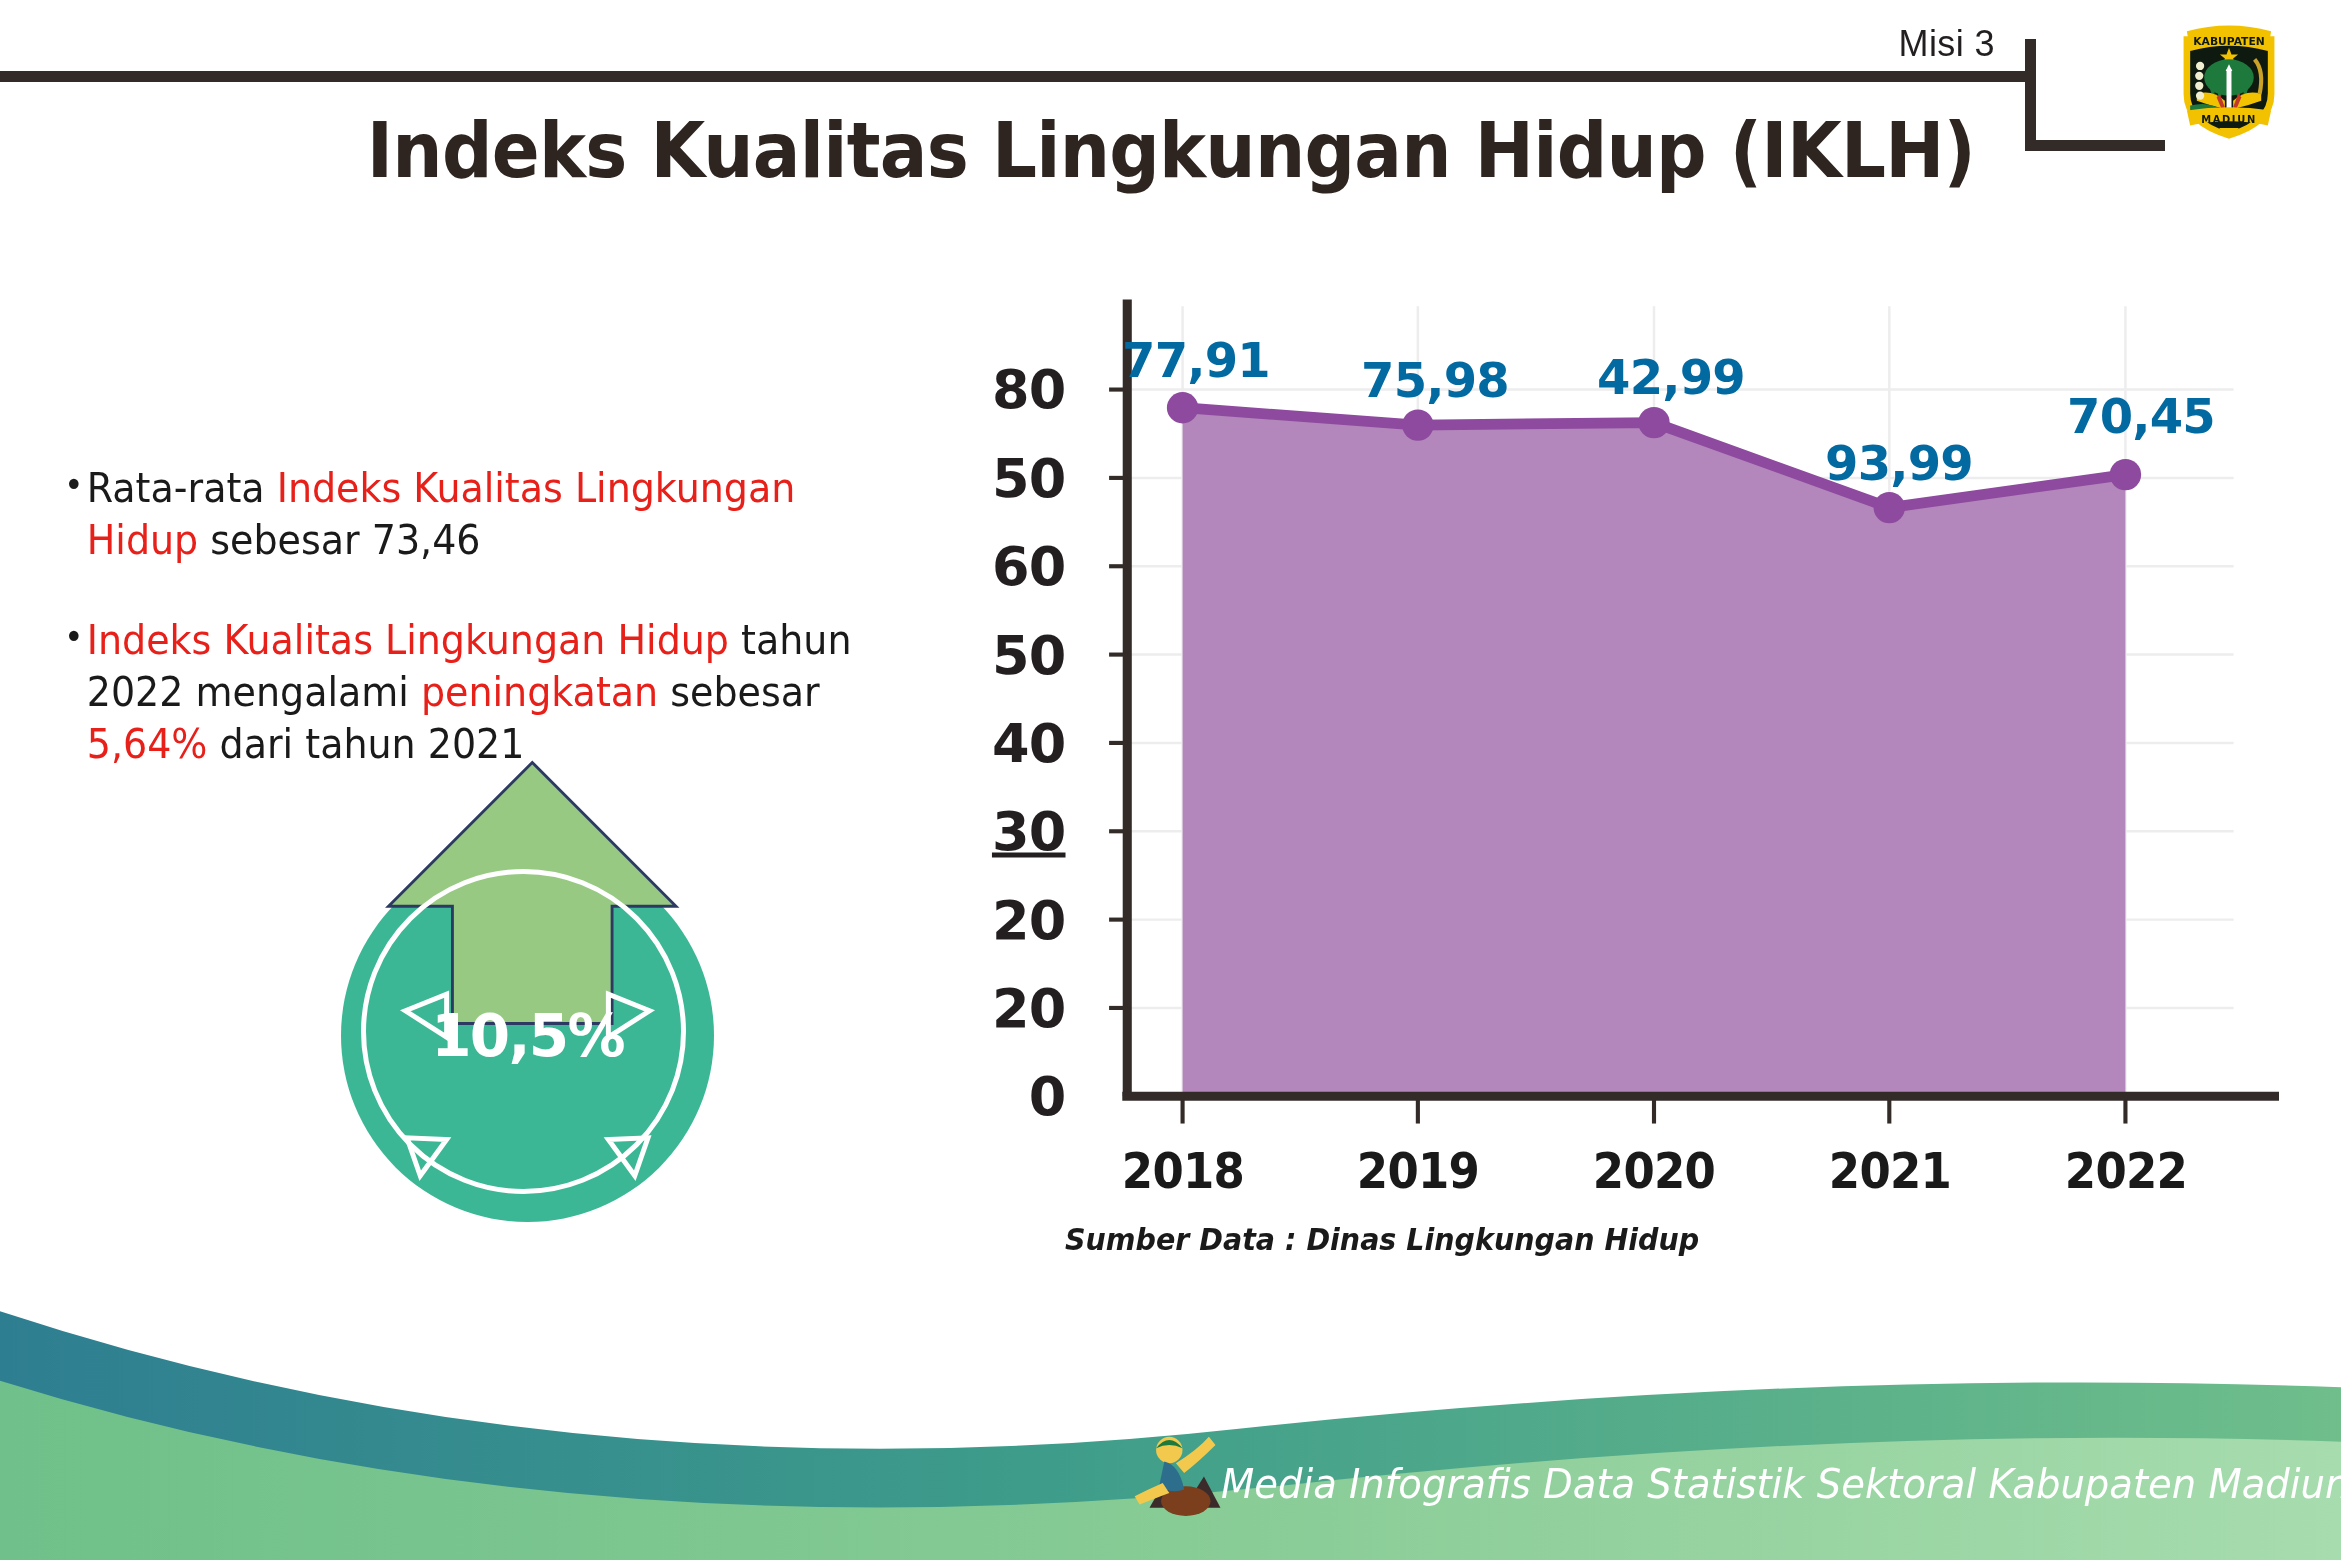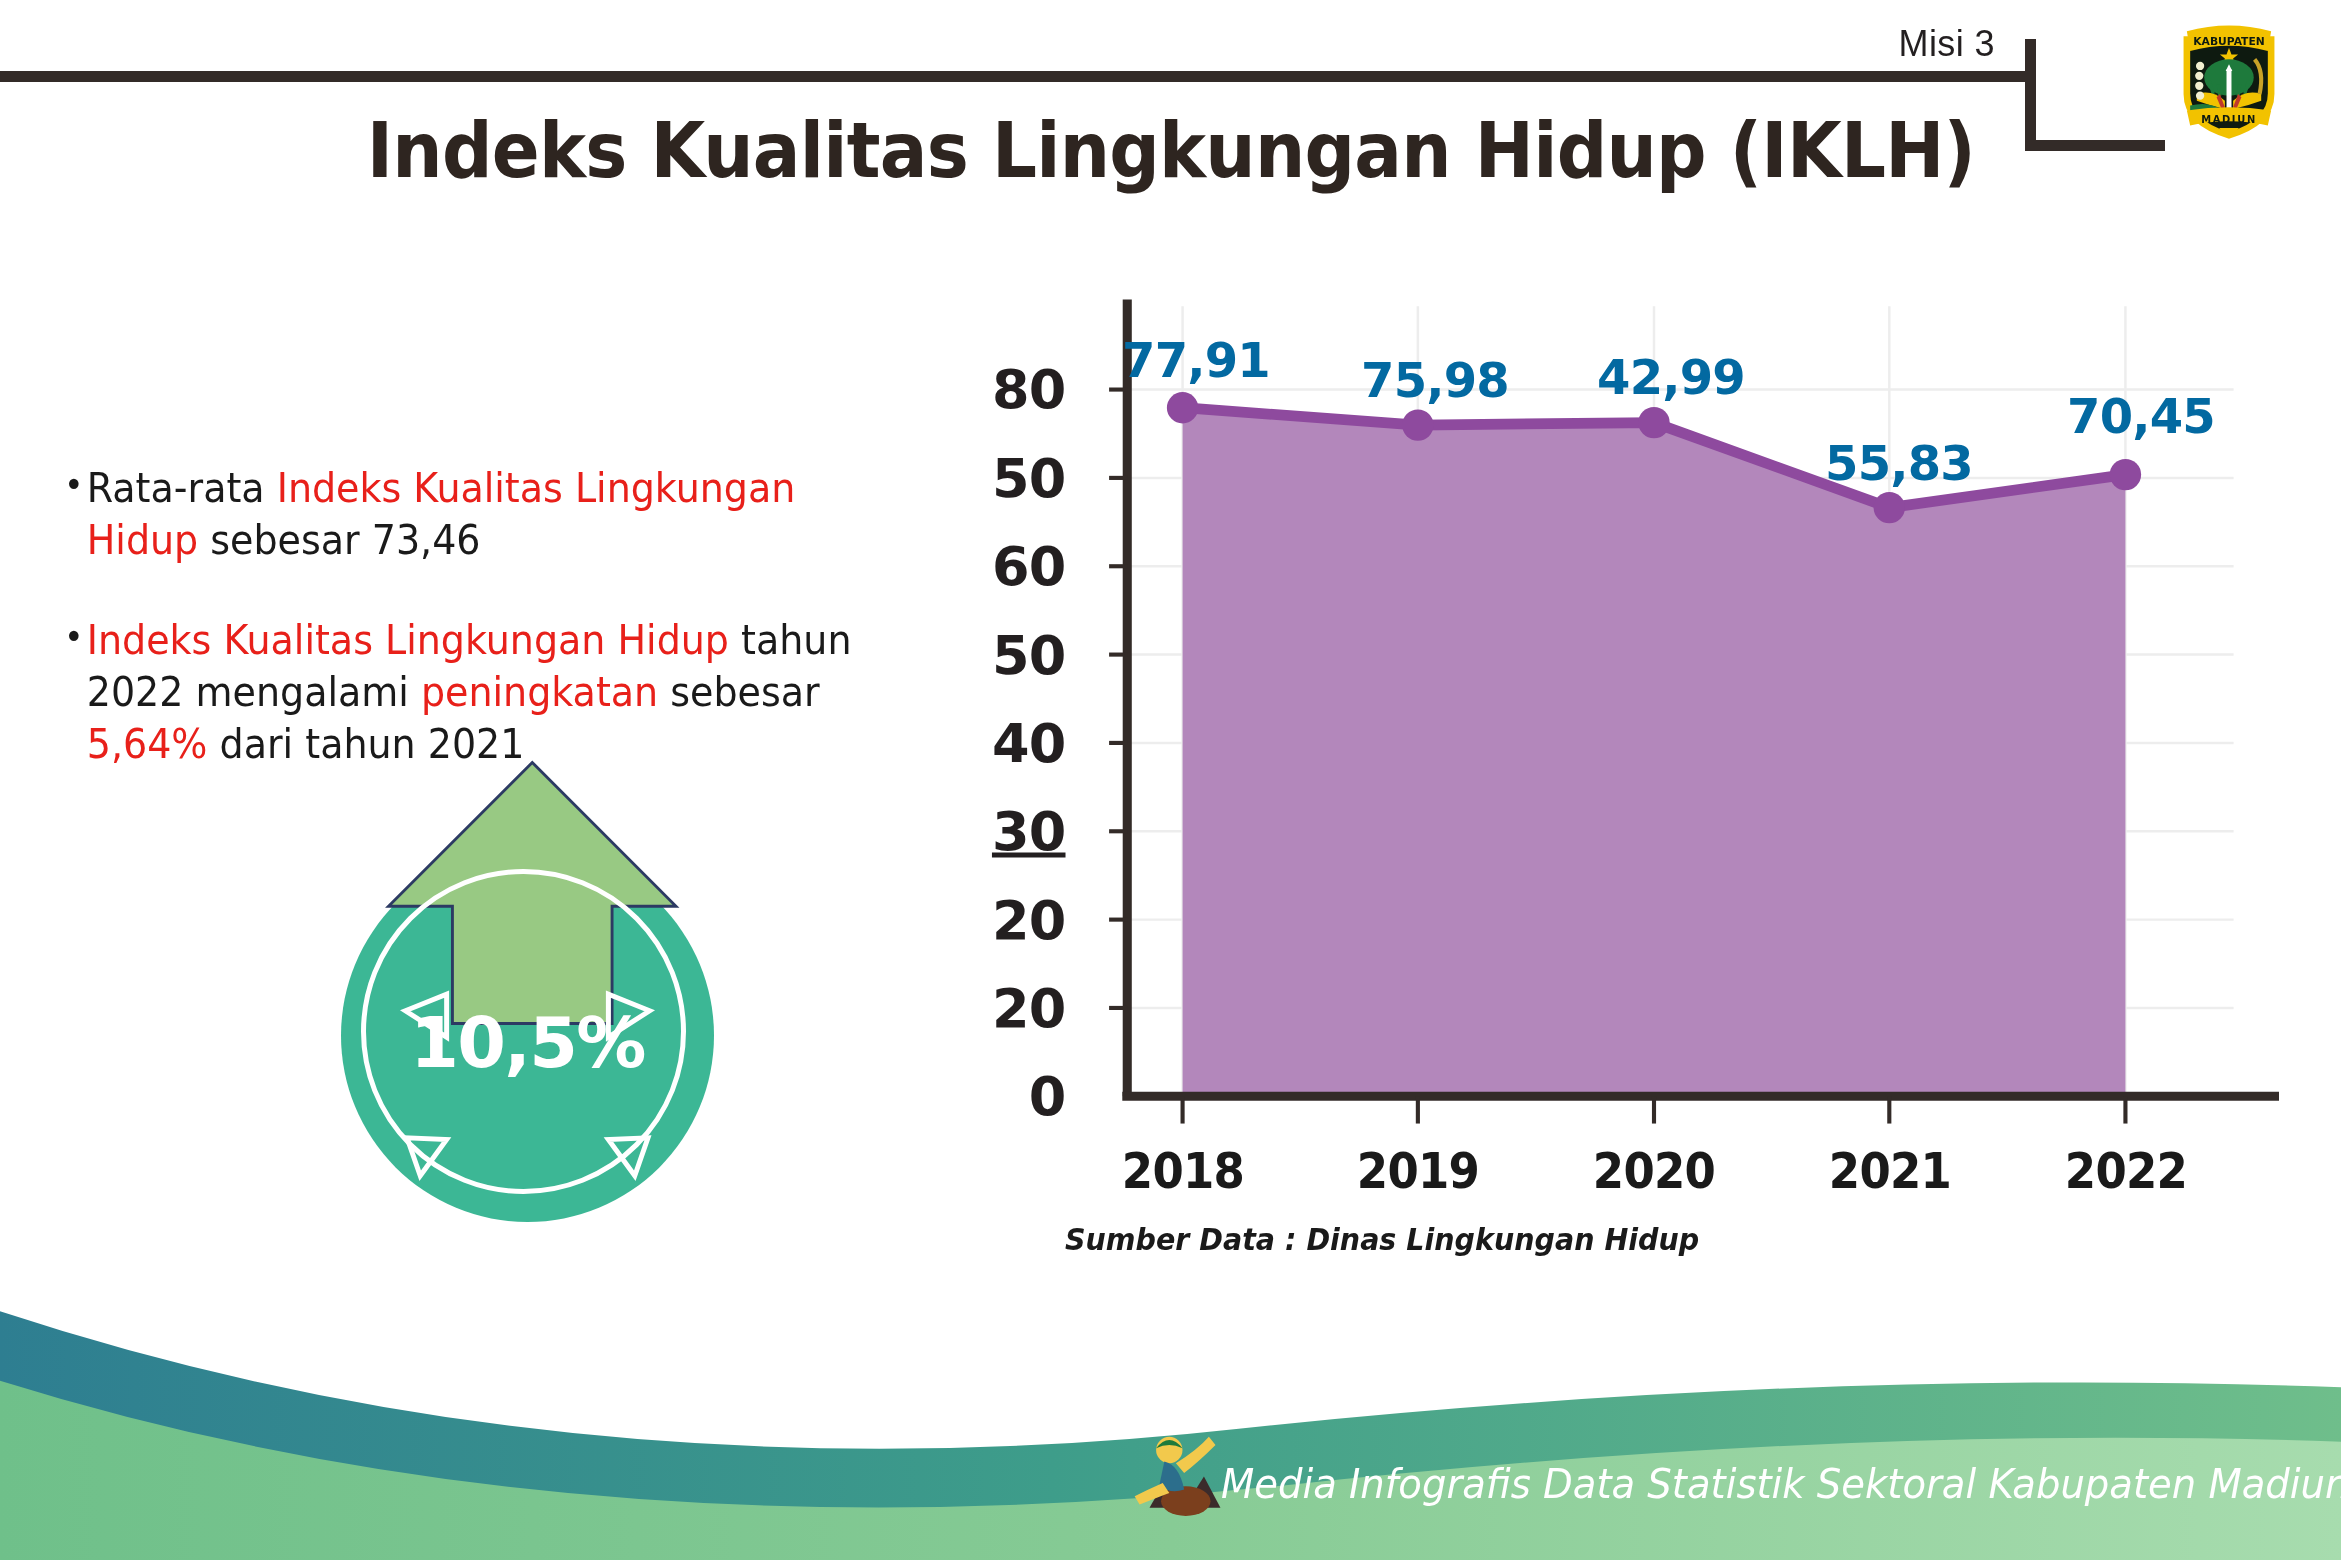--- a/index.html
+++ b/index.html
@@ -132,21 +132,21 @@
     box-sizing: border-box;
   }
   .badge-pct {
     position: absolute;
     left: 15px;
     top: 244px;
     width: 373px;
     text-align: center;
     font-family: "DejaVu Sans", sans-serif;
     font-weight: bold;
-    font-size: 70px;
+    font-size: 58px;
     color: #ffffff;
     letter-spacing: -1.7px;
   }
   .badge-arrow { position: absolute; left: 0; top: 0; }
   .badge-ticks { position: absolute; left: 15px; top: 91px; }
 
   
   .chart {
     position: absolute;
     left: 958px;
@@ -367,21 +367,21 @@
     <div class="xtick-label" style="left:225px; top:869px;">2018</div>
     <div class="xtick-label" style="left:460px; top:869px;">2019</div>
     <div class="xtick-label" style="left:696px; top:869px;">2020</div>
     <div class="xtick-label" style="left:932px; top:869px;">2021</div>
     <div class="xtick-label" style="left:1168px; top:869px;">2022</div>
 
     
     <div class="value-label" style="left:238px; top:59px;">77,91</div>
     <div class="value-label" style="left:477px; top:79px;">75,98</div>
     <div class="value-label" style="left:713px; top:76px;">42,99</div>
-    <div class="value-label" style="left:941px; top:162px;">55,83</div>
+    <div class="value-label" style="left:941px; top:162px;">93,99</div>
     <div class="value-label" style="left:1183px; top:115px;">70,45</div>
   </div>
 
   <div class="source">Sumber Data : Dinas Lingkungan Hidup</div>
 
   <svg class="footer-wave" viewBox="0 0 2836 330" preserveAspectRatio="none">
     <defs>
       <linearGradient id="gTop" x1="0" y1="0" x2="1" y2="0">
         <stop offset="0" stop-color="#2E7E91"></stop>
         <stop offset="0.45" stop-color="#3E9D8A"></stop>

